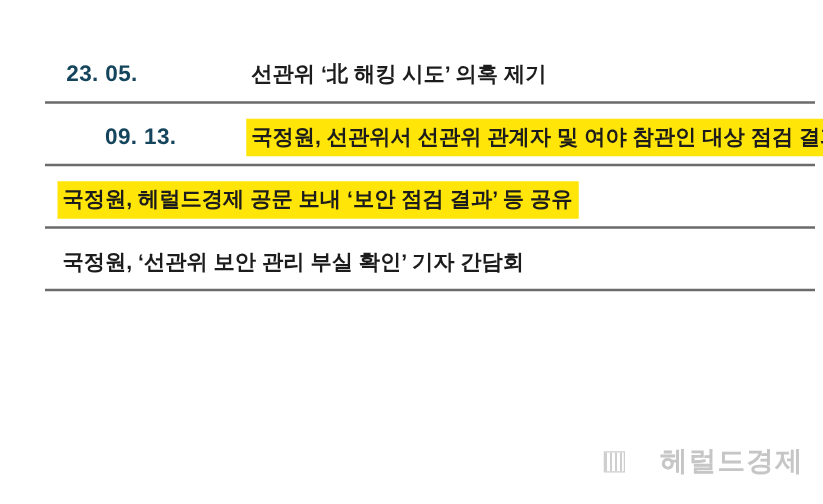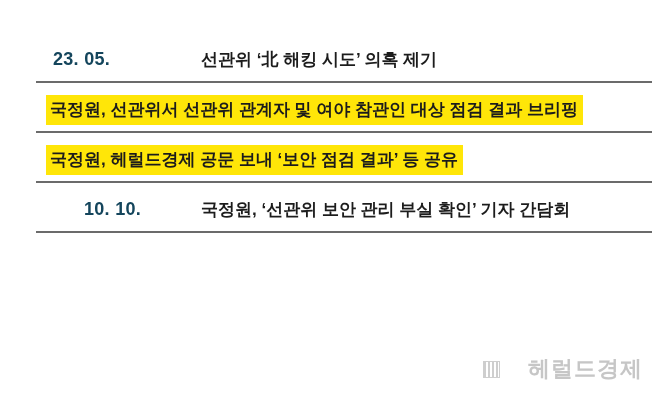--- a/index.html
+++ b/index.html
@@ -87,31 +87,31 @@
 <div class="timeline">
 
   <div class="row year-row">
     <span class="date">23. 05.</span>
     <span class="event"><span class="txt">선관위 ‘北 해킹 시도’ 의혹 제기</span></span>
   </div>
 
 
 
   <div class="row hl">
+    <span class="date">09. 13.</span>
     <span class="event"><span class="txt">국정원, 선관위서 선관위 관계자 및 여야 참관인 대상 점검 결과 브리핑</span></span>
   </div>
 
 
 
   <div class="row hl">
     <span class="event"><span class="txt">국정원, 헤럴드경제 공문 보내 ‘보안 점검 결과’ 등 공유</span></span>
   </div>
 
   <div class="row">
-    <span class="date">10. 10.</span>
     <span class="event"><span class="txt">국정원, ‘선관위 보안 관리 부실 확인’ 기자 간담회</span></span>
   </div>
 
 </div>
 
 <div class="watermark">
   <span class="wm-icon"></span>
   <span class="wm-label">헤럴드경제</span>
 </div>
 

